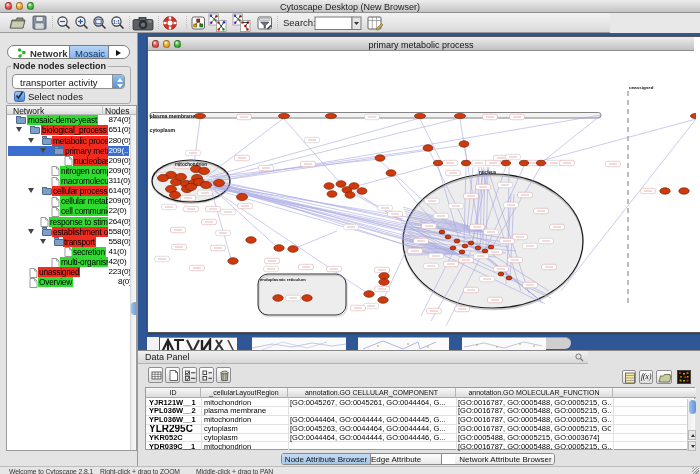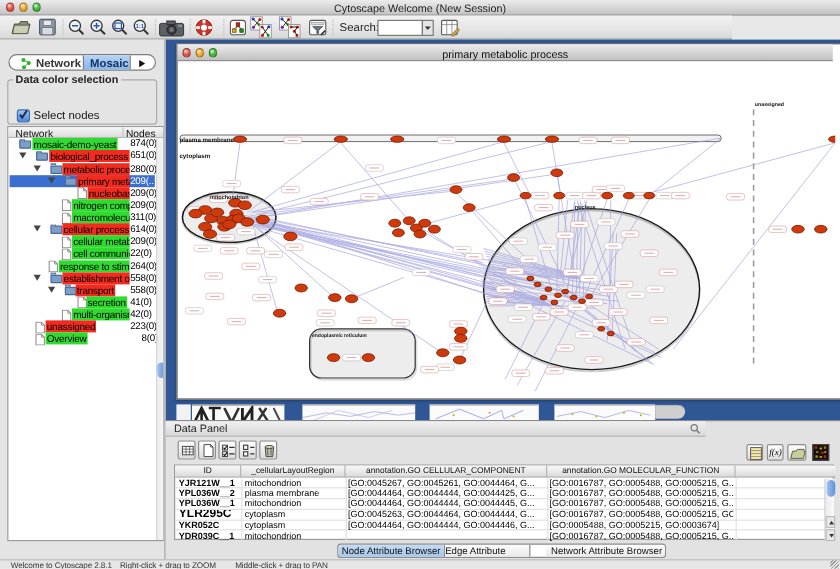--- a/index.html
+++ b/index.html
@@ -1,21 +1,21 @@
 <!DOCTYPE html>
 <html><head><meta charset="utf-8"><style>
 *{margin:0;padding:0;box-sizing:border-box}
 body{width:700px;height:474px;position:relative;font-family:"Liberation Sans",sans-serif;background:#e8e8e8;overflow:hidden}
 .abs{position:absolute}
 </style></head><body>
 <div class="abs" style="left:0;top:0;width:700px;height:13px;background:linear-gradient(#ececec,#d6d6d6 55%,#c3c3c3);border-bottom:1px solid #8f8f8f">
 <div class="abs" style="left:4.9px;top:2.4px;width:7.2px;height:7.2px;border-radius:50%;background:radial-gradient(circle at 35% 30%,#ffffffcc 0%,#f25e57 40%,#c63a32 100%);border:0.5px solid #00000055"></div>
 <div class="abs" style="left:15.9px;top:2.4px;width:7.2px;height:7.2px;border-radius:50%;background:radial-gradient(circle at 35% 30%,#ffffffcc 0%,#f8b42e 40%,#d9912a 100%);border:0.5px solid #00000055"></div>
 <div class="abs" style="left:26.9px;top:2.4px;width:7.2px;height:7.2px;border-radius:50%;background:radial-gradient(circle at 35% 30%,#ffffffcc 0%,#4fc543 40%,#2f9a2e 100%);border:0.5px solid #00000055"></div>
-<div class="abs" style="left:0;top:2px;width:700px;text-align:center;font-size:9px;color:#222">Cytoscape Welcome (New Session)</div>
+<div class="abs" style="left:0;top:2px;width:700px;text-align:center;font-size:9px;color:#222">Cytoscape Desktop (New Browser)</div>
 </div>
 <div class="abs" style="left:0;top:13px;width:610px;height:20px;background:linear-gradient(#f2f2f2,#e2e2e2 70%,#d8d8d8);border-bottom:1px solid #9a9a9a">
 <svg width="700" height="20" viewBox="0 0 700 20" style="position:absolute;left:0;top:0">
 <line x1="52.5" y1="3" x2="52.5" y2="17" stroke="#bdbdbd" stroke-width="1" stroke-dasharray="1,1"></line>
 <line x1="129.5" y1="3" x2="129.5" y2="17" stroke="#bdbdbd" stroke-width="1" stroke-dasharray="1,1"></line>
 <line x1="158.5" y1="3" x2="158.5" y2="17" stroke="#bdbdbd" stroke-width="1" stroke-dasharray="1,1"></line>
 <line x1="186.5" y1="3" x2="186.5" y2="17" stroke="#bdbdbd" stroke-width="1" stroke-dasharray="1,1"></line>
 <line x1="277.5" y1="3" x2="277.5" y2="17" stroke="#bdbdbd" stroke-width="1" stroke-dasharray="1,1"></line>
 <g transform="translate(10,3)">
         <path d="M0 12 L2 4 L6 4 L7 2 L13 2 L13 4 L15 4 L13 12 Z" fill="#8a8f77" stroke="#4c4f40" stroke-width="0.8"></path>
@@ -515,25 +515,32 @@
 <div class="abs" style="left:0;top:33px;width:138px;height:433px;background:#e4e4e4;border-right:1px solid #9a9a9a">
 <div class="abs" style="left:7px;top:12px;width:123px;height:14px;background:#fff;border:1px solid #7d7d7d;border-radius:7px;overflow:hidden">
       <div class="abs" style="left:61px;top:0;width:40px;height:14px;background:linear-gradient(#b6d4f5,#7fb0e8);border-left:1px solid #7d7d7d;border-right:1px solid #7d7d7d"></div>
       <svg width="10" height="10" style="position:absolute;left:9px;top:2px">
         <circle cx="2.5" cy="2" r="1.7" fill="#2ab52a"></circle>
         <circle cx="7" cy="4.5" r="1.7" fill="#2ab52a"></circle>
         <circle cx="3" cy="8" r="1.7" fill="#2ab52a"></circle>
         <path d="M2.5 2 L7 4.5 L3 8" stroke="#2ab52a" stroke-width="0.8" fill="none"></path>
       </svg>
       <span style="position:absolute;left:22px;top:1.5px;font-size:9.5px;font-weight:bold;color:#333">Network</span>
-      <span style="position:absolute;left:67px;top:1.5px;font-size:9.5px;font-weight:bold;color:#12315e">Mosaic</span>
+      <span style="position:absolute;left:67px;top:1.5px;font-size:9.5px;font-weight:normal;color:#12315e">Mosaic</span>
       <div class="abs" style="left:108px;top:4px;width:0;height:0;border-top:3.5px solid transparent;border-bottom:3.5px solid transparent;border-left:5.5px solid #111"></div>
     </div>
 <div class="abs" style="left:6px;top:33px;width:125px;height:38px;border:1px solid #ababab;border-radius:3px"></div>
-<span style="position:absolute;left:11px;top:28px;font-size:9px;font-weight:bold;color:#222;background:#e4e4e4;padding:0 2px">Data color selection</span>
+<span style="position:absolute;left:11px;top:28px;font-size:9px;font-weight:bold;color:#222;background:#e4e4e4;padding:0 2px">Node nodes selection</span>
+<div class="abs" style="left:12px;top:41px;width:113px;height:15px;background:#fff;border:1px solid #8f8f8f;border-radius:4px;overflow:hidden">
+      <span style="position:absolute;left:7px;top:2px;font-size:9.5px;color:#111">transporter activity</span>
+      <div class="abs" style="left:99px;top:0;width:14px;height:15px;background:linear-gradient(#8fc0f2,#4d87d8);border-left:1px solid #8f8f8f">
+        <div class="abs" style="left:3.5px;top:2.5px;width:0;height:0;border-left:3.2px solid transparent;border-right:3.2px solid transparent;border-bottom:4px solid #fff"></div>
+        <div class="abs" style="left:3.5px;top:8.5px;width:0;height:0;border-left:3.2px solid transparent;border-right:3.2px solid transparent;border-top:4px solid #fff"></div>
+      </div>
+    </div>
 <div class="abs" style="left:14px;top:57.5px;width:11px;height:11px;background:linear-gradient(#9ec7f0,#4d87d8);border:1px solid #3b6db5;border-radius:2.5px">
       <svg width="11" height="11" style="position:absolute;left:-1px;top:-2px">
         <path d="M2.5 5.5 L4.5 8 L8.5 2" stroke="#1b2d4d" stroke-width="1.6" fill="none"></path>
       </svg>
     </div>
 <span style="position:absolute;left:28px;top:58px;font-size:9.5px;color:#111">Select nodes</span>
 <div class="abs" style="left:6px;top:72px;width:131px;height:346px;background:#fff;border:1px solid #9a9a9a;overflow:hidden">
 <div class="abs" style="left:0;top:0;width:131px;height:9px;background:linear-gradient(#f6f6f6,#dedede);border-bottom:1px solid #b8b8b8">
         <span style="position:absolute;left:6px;top:0px;font-size:8.5px;color:#111">Network</span>
         <div class="abs" style="left:95px;top:0;width:1px;height:9px;background:#c4c4c4"></div>
@@ -727,21 +734,20 @@
 </div>
 <div style="position:absolute;left:0;top:10.5px;width:550px;height:8.8px;border-bottom:1px solid #e2e2e2">
         <span style="position:absolute;left:3px;top:0;font-weight:bold;font-size:7.5px;line-height:8.8px;white-space:nowrap;overflow:hidden;display:inline-block;max-width:51px">YJR121W__1</span>
         <span style="position:absolute;left:58px;top:0;font-size:7.5px;line-height:8.8px;white-space:nowrap;overflow:hidden;display:inline-block;max-width:82px">mitochondrion</span>
         <span style="position:absolute;left:144px;top:0;font-size:7.5px;line-height:8.8px;white-space:nowrap;overflow:hidden;display:inline-block;max-width:163px">[GO:0045267, GO:0045261, GO:0044464, G...</span>
         <span style="position:absolute;left:312px;top:0;font-size:7.5px;line-height:8.8px;white-space:nowrap;overflow:hidden;display:inline-block;max-width:153px">[GO:0016787, GO:0005488, GO:0005215, G...</span>
       </div>
 <div style="position:absolute;left:0;top:19.3px;width:550px;height:8.8px;border-bottom:1px solid #e2e2e2">
         <span style="position:absolute;left:3px;top:0;font-weight:bold;font-size:7.5px;line-height:8.8px;white-space:nowrap;overflow:hidden;display:inline-block;max-width:51px">YPL036W__2</span>
         <span style="position:absolute;left:58px;top:0;font-size:7.5px;line-height:8.8px;white-space:nowrap;overflow:hidden;display:inline-block;max-width:82px">plasma membrane</span>
-        <span style="position:absolute;left:144px;top:0;font-size:7.5px;line-height:8.8px;white-space:nowrap;overflow:hidden;display:inline-block;max-width:163px">[GO:0044464, GO:0044444, GO:0044425, G...</span>
         <span style="position:absolute;left:312px;top:0;font-size:7.5px;line-height:8.8px;white-space:nowrap;overflow:hidden;display:inline-block;max-width:153px">[GO:0016787, GO:0005488, GO:0005215, G...</span>
       </div>
 <div style="position:absolute;left:0;top:28.1px;width:550px;height:8.8px;border-bottom:1px solid #e2e2e2">
         <span style="position:absolute;left:3px;top:0;font-weight:bold;font-size:7.5px;line-height:8.8px;white-space:nowrap;overflow:hidden;display:inline-block;max-width:51px">YPL036W__1</span>
         <span style="position:absolute;left:58px;top:0;font-size:7.5px;line-height:8.8px;white-space:nowrap;overflow:hidden;display:inline-block;max-width:82px">mitochondrion</span>
         <span style="position:absolute;left:144px;top:0;font-size:7.5px;line-height:8.8px;white-space:nowrap;overflow:hidden;display:inline-block;max-width:163px">[GO:0044464, GO:0044444, GO:0044445, G...</span>
         <span style="position:absolute;left:312px;top:0;font-size:7.5px;line-height:8.8px;white-space:nowrap;overflow:hidden;display:inline-block;max-width:153px">[GO:0016787, GO:0005488, GO:0005215, G...</span>
       </div>
 <div style="position:absolute;left:0;top:36.9px;width:550px;height:8.8px;border-bottom:1px solid #e2e2e2">
         <span style="position:absolute;left:3px;top:0;font-weight:bold;font-size:10px;line-height:8.8px;white-space:nowrap;overflow:hidden;display:inline-block;max-width:51px">YLR295C</span>

